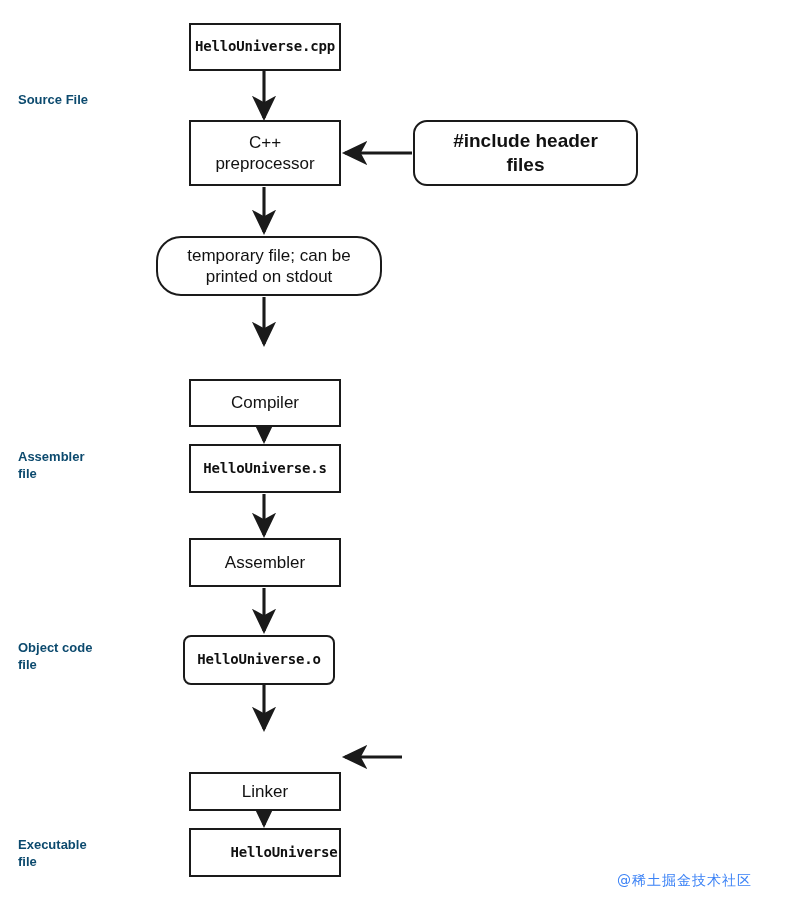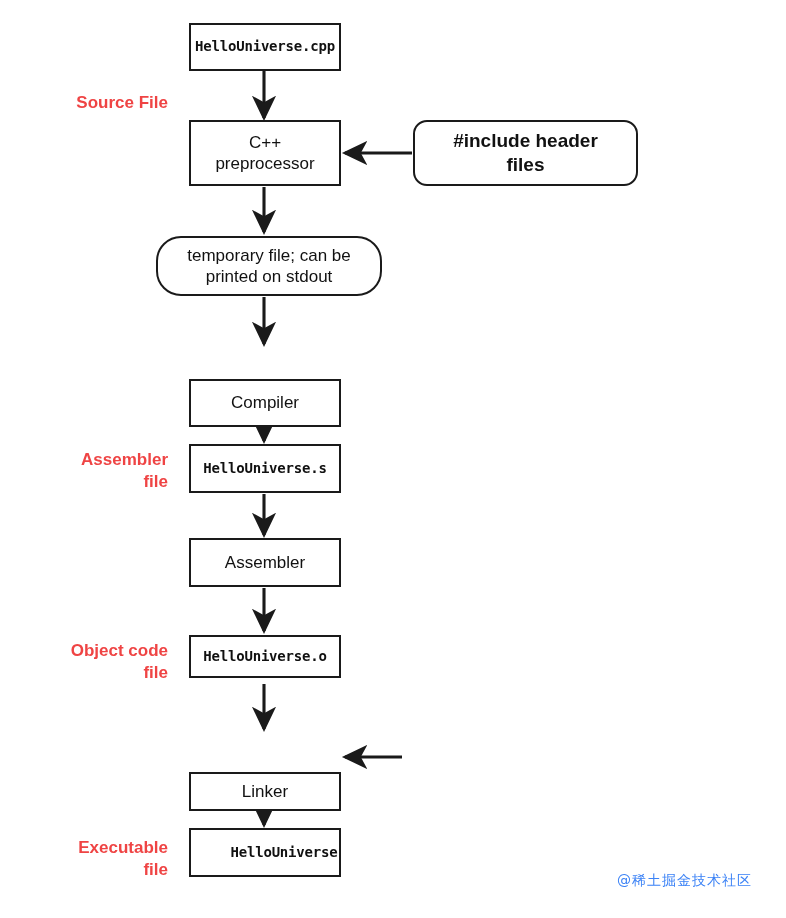--- a/index.html
+++ b/index.html
@@ -45,23 +45,23 @@
   }
   .box-bold {
     font-family: "Liberation Sans", sans-serif;
     font-weight: bold;
     font-size: 19px;
   }
   .stage-label {
     position: absolute;
     font-family: "Liberation Sans", sans-serif;
     font-weight: bold;
-    font-size: 17px;
-    color: #ef4444;
-    text-align: right;
+    font-size: 13px;
+    color: #0c4a6e;
+    text-align: left;
     line-height: 1.3;
     white-space: pre-line;
   }
   .watermark {
     position: absolute;
     font-family: "DejaVu Sans", sans-serif;
     font-size: 14px;
     color: #3b82f6;
     letter-spacing: 1px;
     white-space: nowrap;
@@ -120,21 +120,21 @@
 
   <div class="box box-plain" style="left:156px; top:236px; width:226px; height:60px; white-space:pre-line;border-radius:25px;">temporary file; can be
 printed on stdout</div>
 
   <div class="box box-plain" style="left:189px; top:347px; width:152px; height:48px; white-space:pre-line;margin-top:32px;">Compiler</div>
 
   <div class="box box-mono" style="left:189px; top:444px; width:152px; height:49px; white-space:pre-line;">HelloUniverse.s</div>
 
   <div class="box box-plain" style="left:189px; top:538px; width:152px; height:49px; white-space:pre-line;">Assembler</div>
 
-  <div class="box box-mono" style="left:189px; top:635px; width:152px; height:43px; white-space:pre-line;">HelloUniverse.o</div>
+  <div class="box box-mono" style="left:183px; top:635px; width:152px; height:50px; white-space:pre-line;border-radius:8px;">HelloUniverse.o</div>
 
   <div class="box box-plain" style="left:189px; top:732px; width:152px; height:39px; white-space:pre-line;margin-top:40px;">Linker</div>
 
 
   <div class="box box-mono" style="left:189px; top:828px; width:152px; height:49px; white-space:pre-line;padding-left:38px;">HelloUniverse</div>
 
   <div class="watermark" style="left:617px; top:872px;">@稀土掘金技术社区</div>
 
 </div>
 

